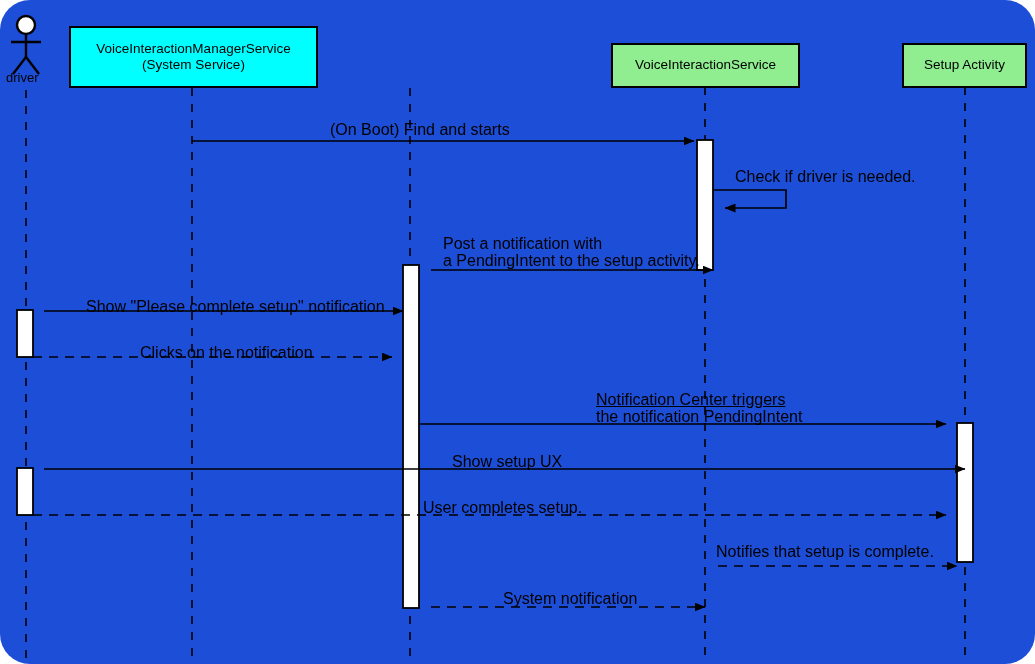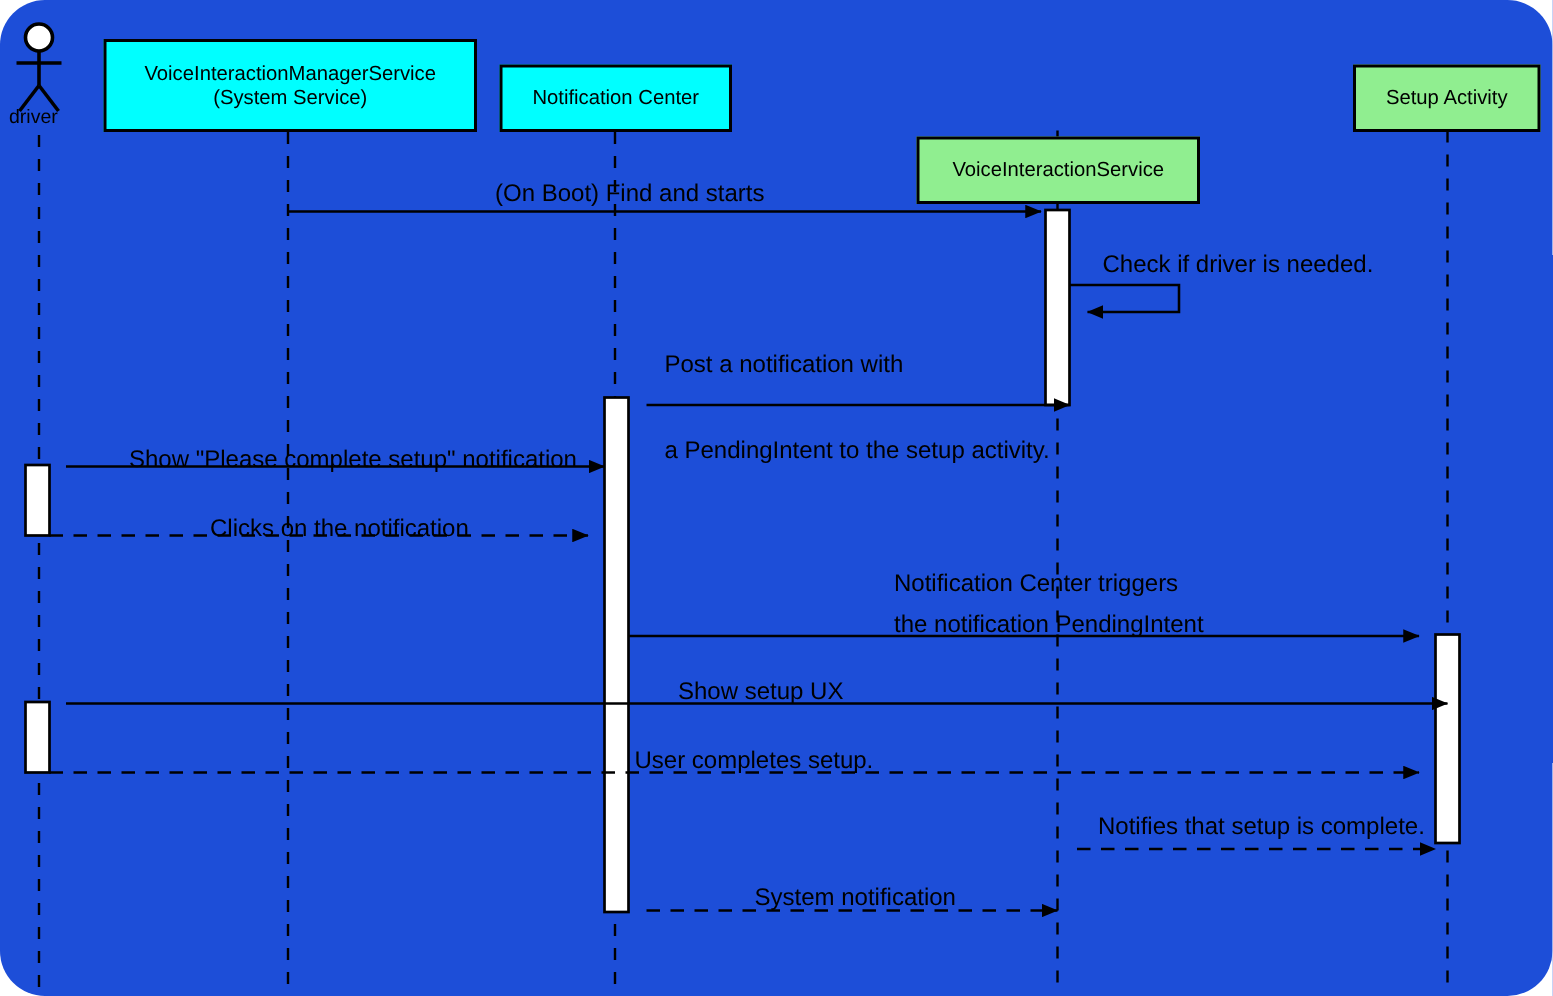--- a/index.html
+++ b/index.html
@@ -71,49 +71,46 @@
     <line x1="957" y1="566" x2="718" y2="566" stroke="#000" stroke-width="1.7" stroke-dasharray="9,7" marker-end="url(#arrowFilledL)" transform="rotate(180 837.5 566)"></line>
 
     <line x1="705" y1="607" x2="431" y2="607" stroke="#000" stroke-width="1.7" stroke-dasharray="9,7" marker-end="url(#arrowFilledL)" transform="rotate(180 568 607)"></line>
   </svg>
 
   <div class="pbox" style="left:69px;top:26px;width:249px;height:62px;background:#00ffff;flex-direction:column;">
     <div>VoiceInteractionManagerService</div>
     <div>(System Service)</div>
   </div>
 
-  <div class="pbox" style="left:333px;top:43px;width:155px;height:45px;background:#00ffff;">
-    <div>Notification Center</div>
-  </div>
 
-  <div class="pbox" style="left:611px;top:43px;width:189px;height:45px;background:#90ee90;margin-top:48px;">
+  <div class="pbox" style="left:611px;top:43px;width:189px;height:45px;background:#90ee90;">
     <div>VoiceInteractionService</div>
   </div>
 
   <div class="pbox" style="left:902px;top:43px;width:125px;height:45px;background:#90ee90;">
     <div>Setup Activity</div>
   </div>
 
   <div class="actorlabel" style="left:6px;top:70px;">driver</div>
 
   <div class="msglabel" style="left:330px;top:120px;">(On Boot) Find and starts</div>
 
   <div class="msglabel" style="left:735px;top:167px;">Check if driver is needed.</div>
 
   <div class="msglabel" style="left:443px;top:234px;text-align:right;">Post a notification with</div>
-  <div class="msglabel" style="left:443px;top:251px;margin-top:40px;">a PendingIntent to the setup activity.</div>
+  <div class="msglabel" style="left:443px;top:251px;">a PendingIntent to the setup activity.</div>
 
   <div class="msglabel" style="left:86px;top:297px;">Show "Please complete setup" notification</div>
 
   <div class="msglabel" style="left:140px;top:343px;">Clicks on the notification</div>
 
-  <div class="msglabel" style="left:596px;top:380px;">Notification Center triggers</div>
+  <div class="msglabel" style="left:596px;top:390px;text-decoration:underline;">Notification Center triggers</div>
   <div class="msglabel" style="left:596px;top:407px;">the notification PendingIntent</div>
 
   <div class="msglabel" style="left:452px;top:452px;">Show setup UX</div>
 
   <div class="msglabel" style="left:423px;top:498px;">User completes setup.</div>
 
-  <div class="msglabel" style="left:732px;top:542px;">Notifies that setup is complete.</div>
+  <div class="msglabel" style="left:716px;top:542px;">Notifies that setup is complete.</div>
 
   <div class="msglabel" style="left:503px;top:589px;">System notification</div>
 
 </div>
 
 </body></html>

